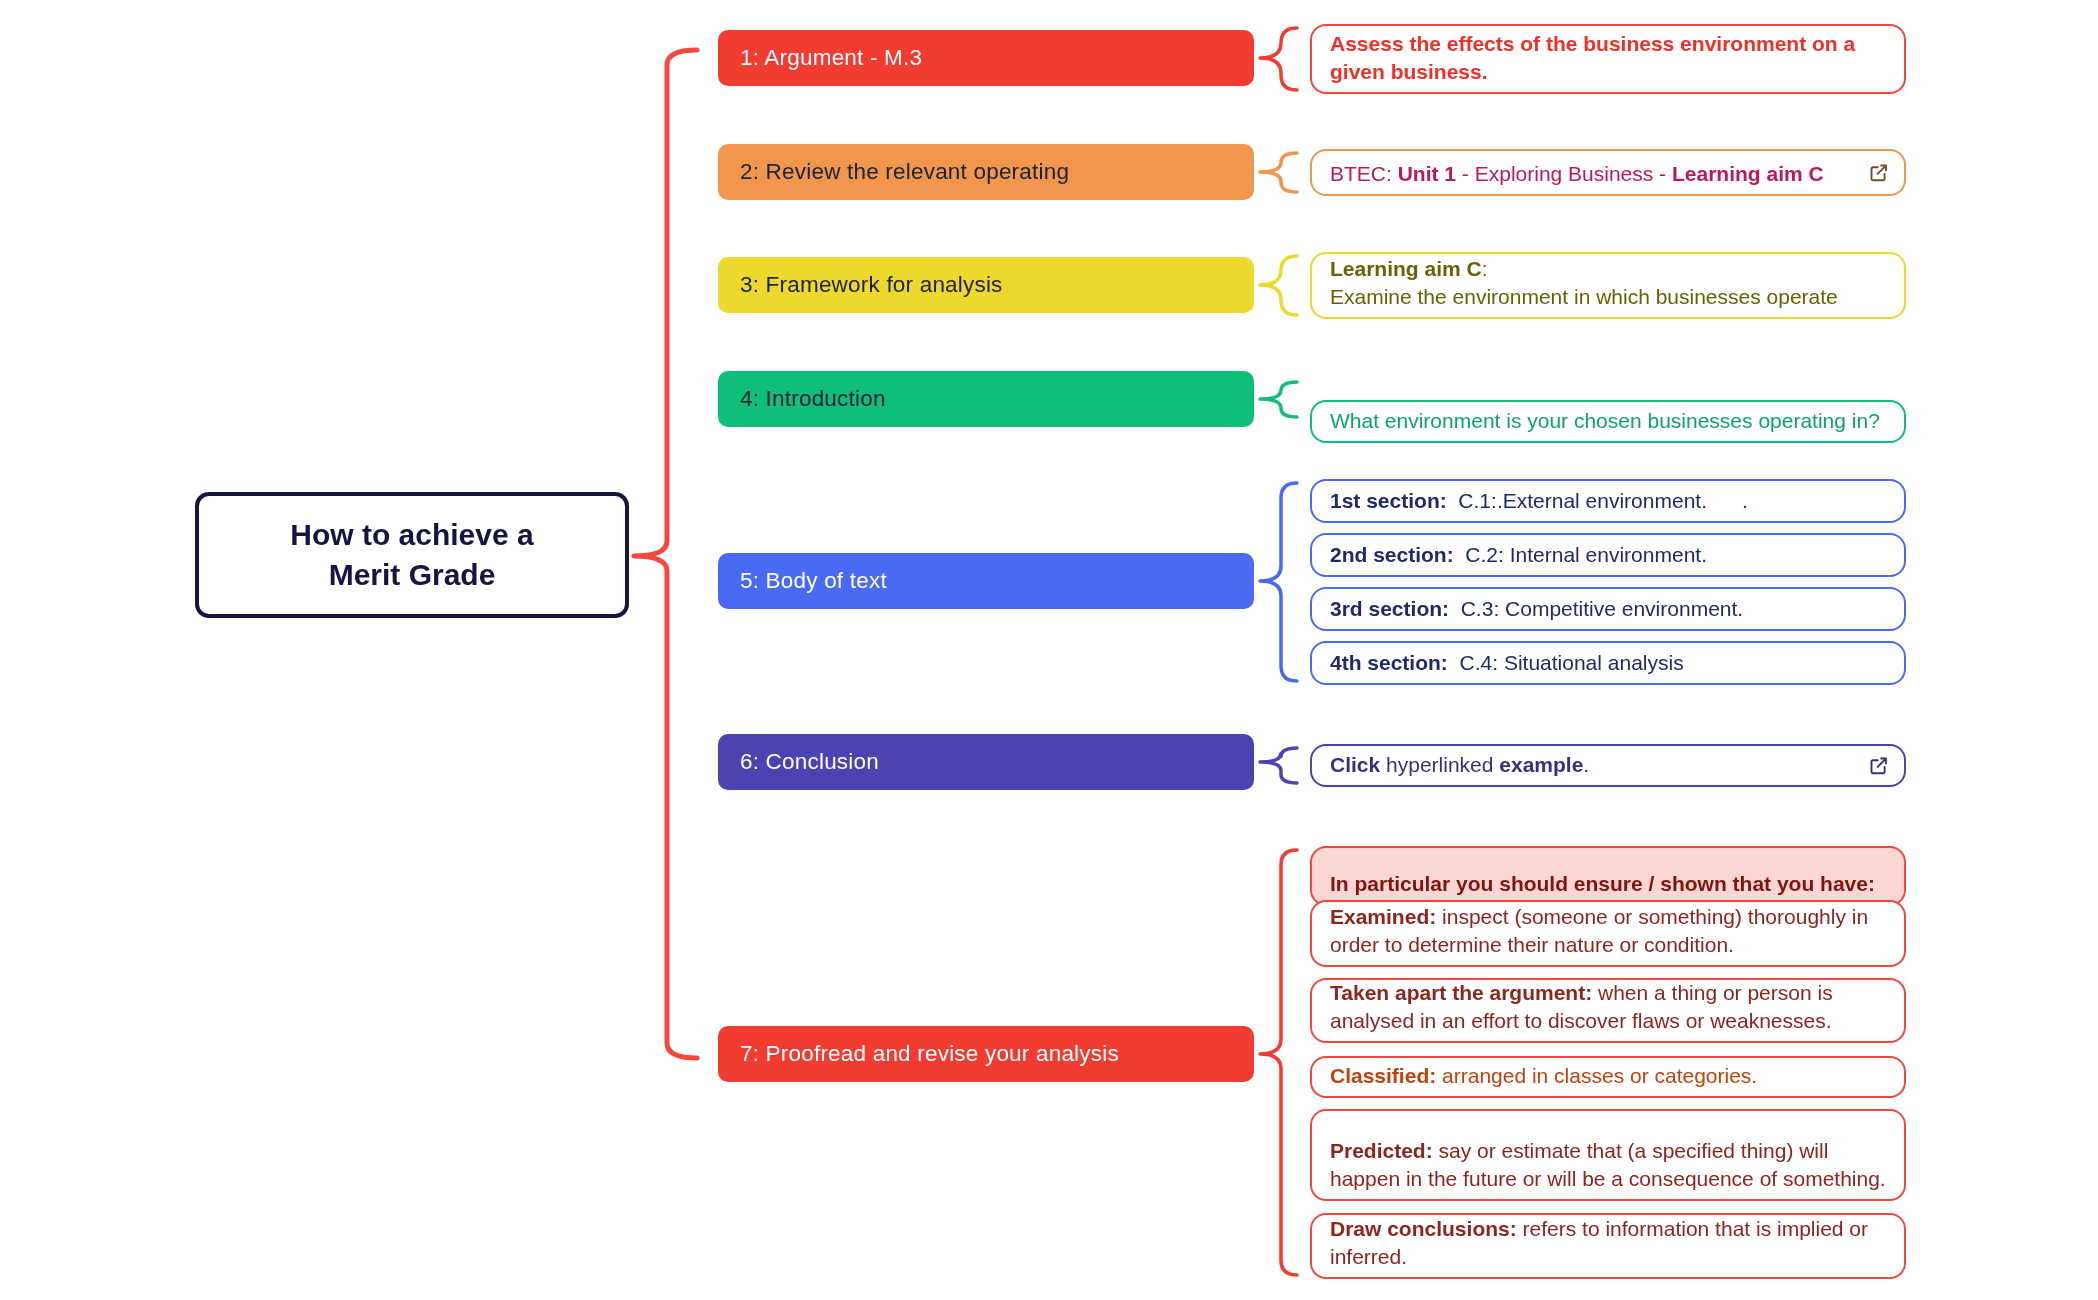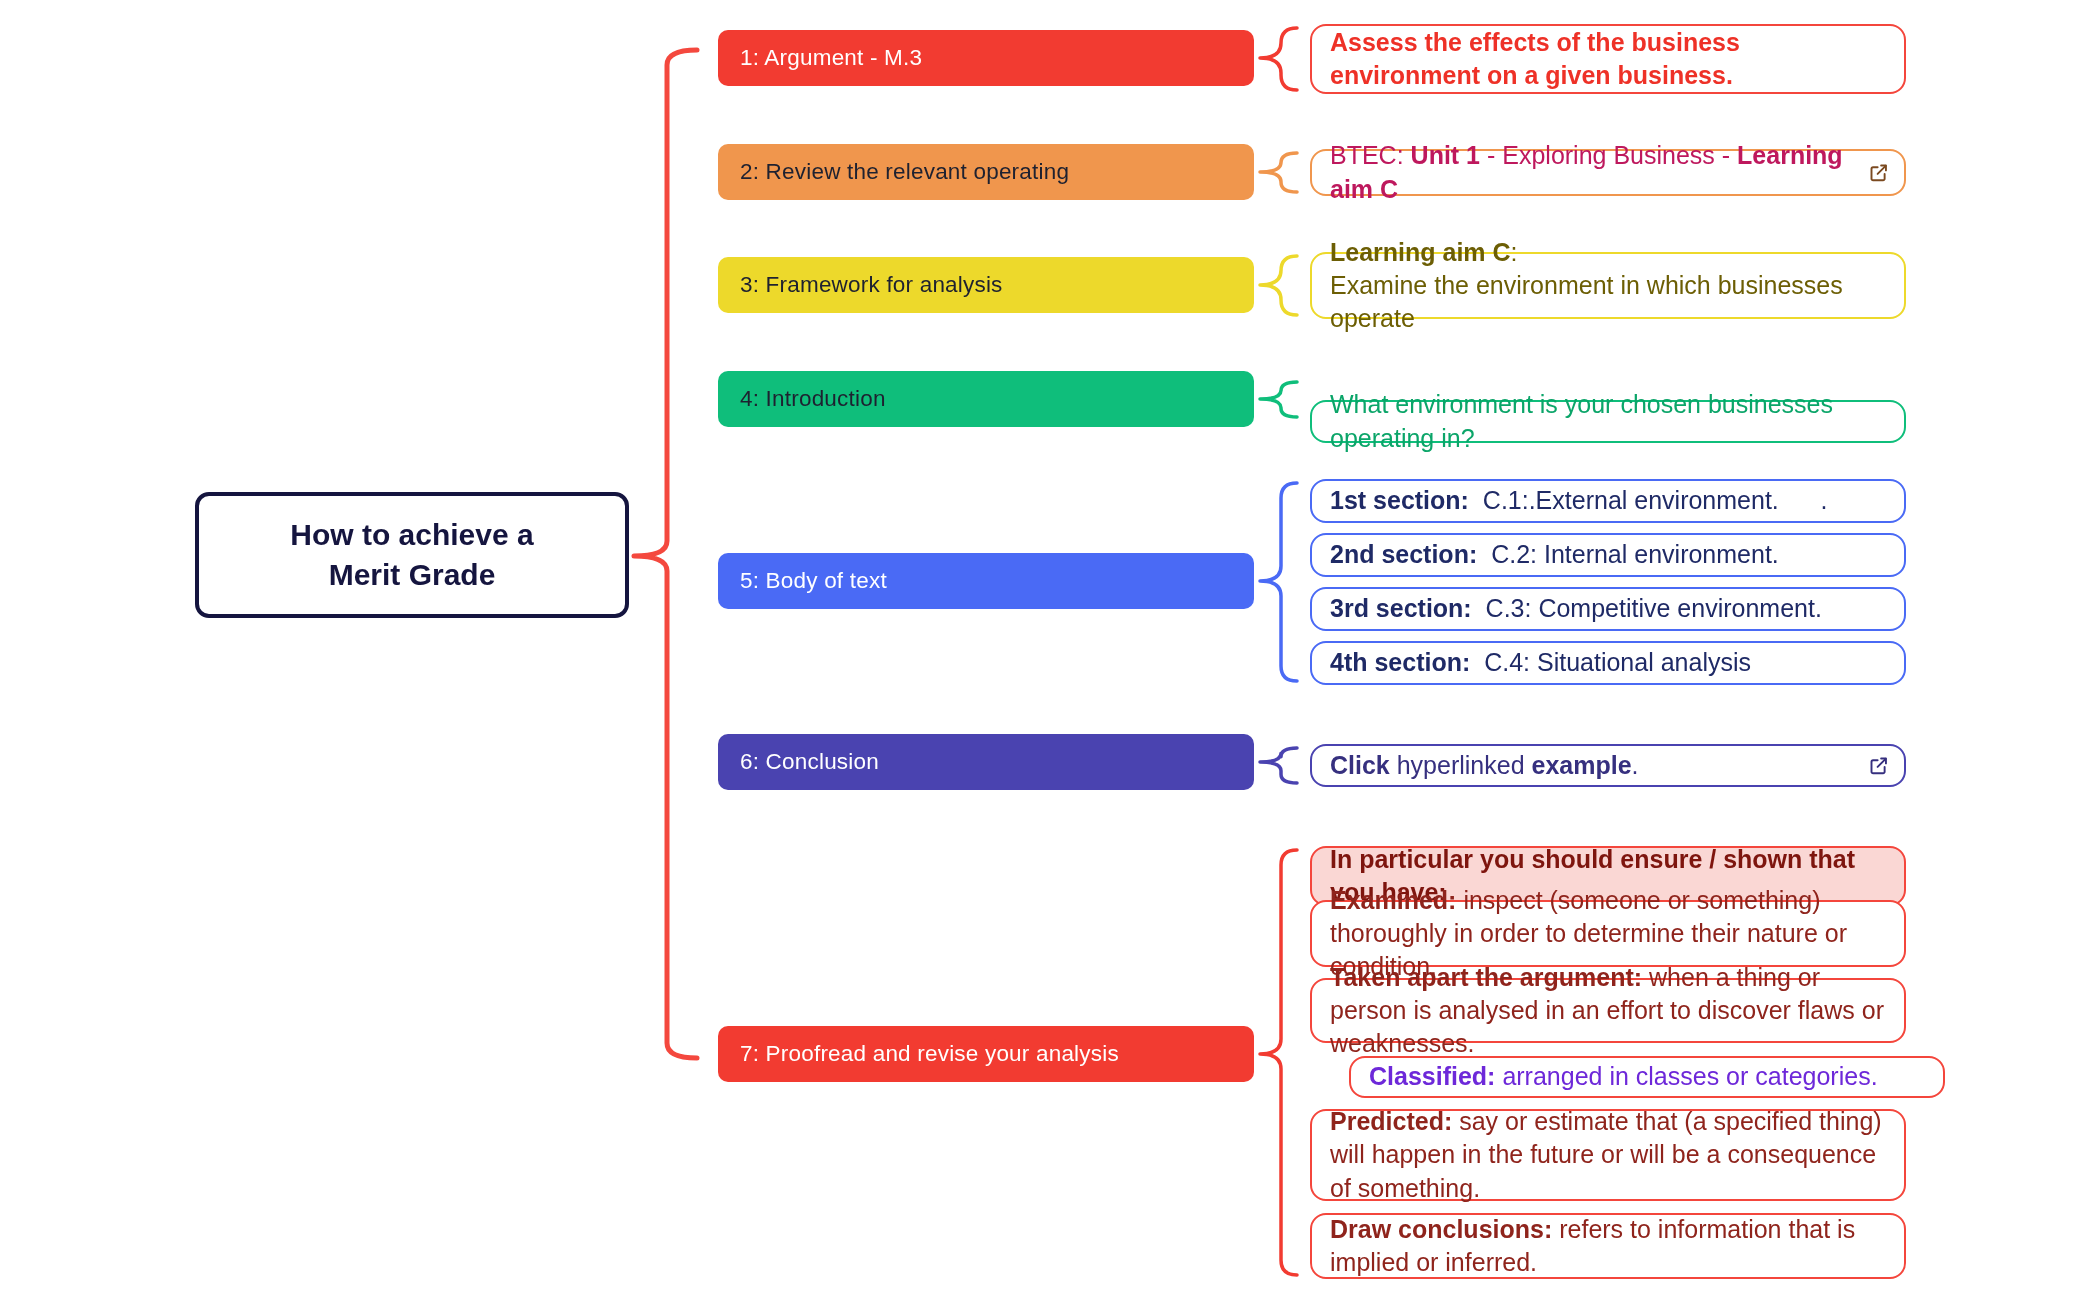--- a/index.html
+++ b/index.html
@@ -21,22 +21,22 @@
   .node{
     position:absolute;left:718px;width:536px;height:56px;
     box-sizing:border-box;border-radius:10px;
     display:flex;align-items:center;
     padding:0 22px;font-size:22.5px;letter-spacing:.2px;
   }
   .childbox{
     position:absolute;left:1310px;width:596px;
     box-sizing:border-box;background:#ffffff;
     border:2.5px solid;border-radius:16px;
-    display:flex;align-items:center;
-    padding:6px 18px;font-size:25px;line-height:1.33;
+    display:flex;align-items:flex-end;
+    padding:6px 18px;font-size:21px;line-height:1.33;
   }
   .childbox.has-icon{padding-right:52px;}
   .seg.bold{font-weight:bold;}
   .ext-icon{
     position:absolute;right:15px;top:50%;transform:translateY(-50%);
     width:21px;height:21px;display:block;
   }
 </style>
 </head>
 <body>
@@ -123,21 +123,21 @@
       </div>
       <div class="childbox" style="top: 846px; height: 60px; border-color: rgb(244, 70, 60); color: rgb(126, 21, 14); background: rgb(250, 215, 212);">
         <span><span class="seg bold">In particular you should ensure / shown that you have:</span></span>
       </div>
       <div class="childbox" style="top: 900px; height: 67px; border-color: rgb(244, 70, 60); color: rgb(143, 36, 28);">
         <span><span class="seg bold">Examined:</span><span class="seg"> inspect (someone or something) thoroughly in order to determine their nature or condition.</span></span>
       </div>
       <div class="childbox" style="top: 978px; height: 65px; border-color: rgb(244, 70, 60); color: rgb(143, 36, 28);">
         <span><span class="seg bold">Taken apart the argument:</span><span class="seg"> when a thing or person is analysed in an effort to discover flaws or weaknesses.</span></span>
       </div>
-      <div class="childbox" style="top: 1056px; height: 42px; border-color: rgb(244, 70, 60); color: #6d28d9; margin-left: 39px;">
+      <div class="childbox" style="top: 1056px; height: 42px; border-color: rgb(244, 70, 60); color: #c2410c;">
         <span><span class="seg bold">Classified:</span><span class="seg"> arranged in classes or categories.</span></span>
       </div>
       <div class="childbox" style="top: 1109px; height: 92px; border-color: rgb(244, 70, 60); color: rgb(143, 36, 28);">
         <span><span class="seg bold">Predicted:</span><span class="seg"> say or estimate that (a specified thing) will happen in the future or will be a consequence of something.</span></span>
       </div>
       <div class="childbox" style="top: 1213px; height: 66px; border-color: rgb(244, 70, 60); color: rgb(143, 36, 28);">
         <span><span class="seg bold">Draw conclusions:</span><span class="seg"> refers to information that is implied or inferred.</span></span>
       </div>
     </div>
 </div>

